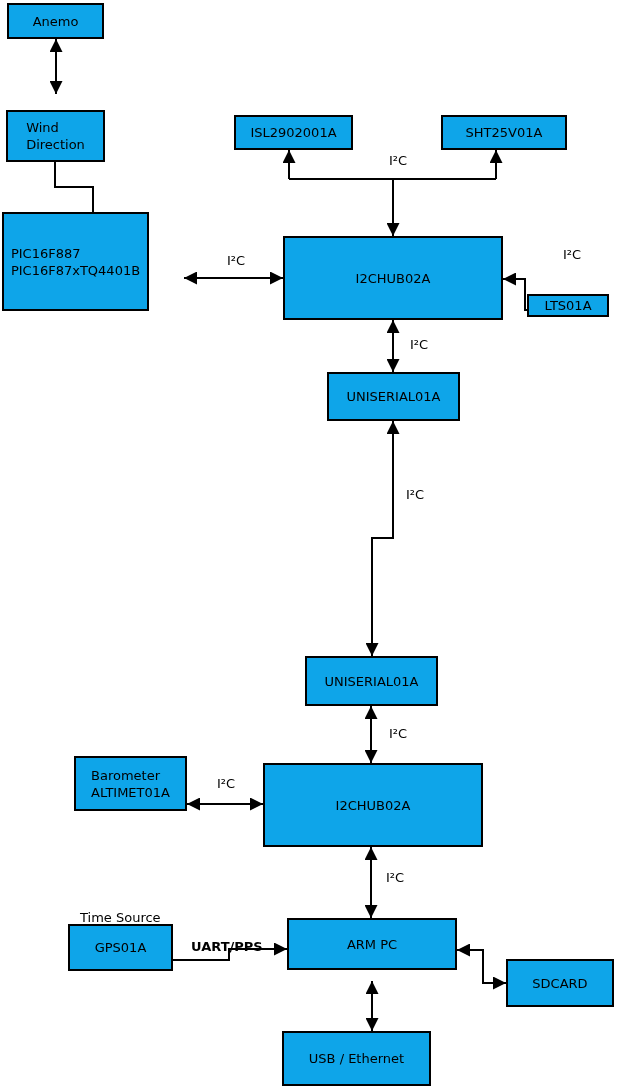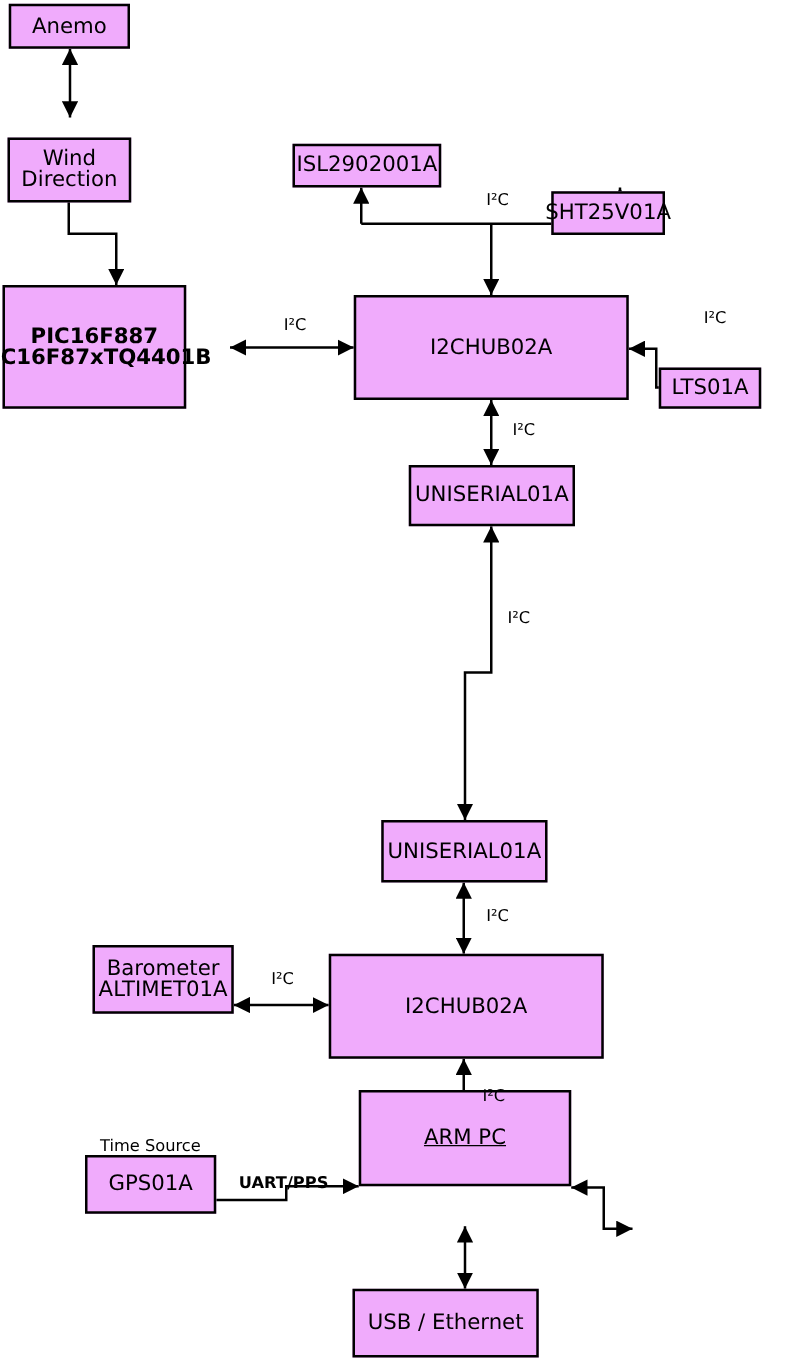--- a/index.html
+++ b/index.html
@@ -10,26 +10,25 @@
     background: #ffffff;
     color: #000000;
     font-family: "DejaVu Sans", sans-serif;
     overflow: hidden;
   }
   svg.wires { position: absolute; left: 0; top: 0; display: block; }
   .node {
     position: absolute;
     box-sizing: border-box;
     border: 2px solid #000000;
-    background: #f0abfc;
+    background: #0ea5e9;
     display: flex;
     align-items: center;
     justify-content: center;
-    text-align: center;
-    font-size: 17px;
+    font-size: 13px;
     line-height: 17px;
     white-space: pre-line;
   }
   .edge-label {
     position: absolute;
     font-size: 13px;
     line-height: 14px;
     white-space: nowrap;
   }
 </style>
@@ -60,33 +59,34 @@
       <path d="M371 847 V918" marker-start="url(#arw)" marker-end="url(#arw)"></path>
       <path d="M173 960 H229 V949 H287" marker-end="url(#arw)"></path>
       <path d="M457 950 H483 V983 H506" marker-start="url(#arw)" marker-end="url(#arw)"></path>
       <path d="M372 981 V1031" marker-start="url(#arw)" marker-end="url(#arw)"></path>
     </g>
   </svg>
 
   <div class="node" style="left:7px; top:3px; width:97px; height:36px;">Anemo</div>
   <div class="node" style="left:6px; top:94px; width:99px; height:52px;margin-top:16px;">Wind
 Direction</div>
-  <div class="node" style="left:2px; top:228px; width:147px; height:99px;font-weight:bold;">PIC16F887
+  <div class="node" style="left:2px; top:212px; width:147px; height:99px;">PIC16F887
 PIC16F87xTQ4401B</div>
   <div class="node" style="left:234px; top:115px; width:119px; height:35px;">ISL2902001A</div>
-  <div class="node" style="left:441px; top:115px; width:91px; height:35px;margin-top:38px;">SHT25V01A</div>
+  <div class="node" style="left:441px; top:115px; width:126px; height:35px;">SHT25V01A</div>
   <div class="node" style="left:283px; top:236px; width:220px; height:84px;">I2CHUB02A</div>
-  <div class="node" style="left:527px; top:294px; width:82px; height:33px;">LTS01A</div>
+  <div class="node" style="left:527px; top:294px; width:82px; height:23px;">LTS01A</div>
   <div class="node" style="left:327px; top:372px; width:133px; height:49px;">UNISERIAL01A</div>
   <div class="node" style="left:305px; top:656px; width:133px; height:50px;">UNISERIAL01A</div>
   <div class="node" style="left:263px; top:763px; width:220px; height:84px;">I2CHUB02A</div>
   <div class="node" style="left:74px; top:756px; width:113px; height:55px;">Barometer
 ALTIMET01A</div>
   <div class="node" style="left:68px; top:924px; width:105px; height:47px;">GPS01A</div>
-  <div class="node" style="left:287px; top:872px; width:170px; height:77px;text-decoration:underline;">ARM PC</div>
+  <div class="node" style="left:287px; top:918px; width:170px; height:52px;">ARM PC</div>
+  <div class="node" style="left:506px; top:959px; width:108px; height:48px;">SDCARD</div>
   <div class="node" style="left:282px; top:1031px; width:149px; height:55px;">USB / Ethernet</div>
 
   <div class="edge-label" style="left:389px; top:154px;">I²C</div>
   <div class="edge-label" style="left:227px; top:254px;">I²C</div>
   <div class="edge-label" style="left:563px; top:248px;">I²C</div>
   <div class="edge-label" style="left:410px; top:338px;">I²C</div>
   <div class="edge-label" style="left:406px; top:488px;">I²C</div>
   <div class="edge-label" style="left:389px; top:727px;">I²C</div>
   <div class="edge-label" style="left:217px; top:777px;">I²C</div>
   <div class="edge-label" style="left:386px; top:871px;">I²C</div>

